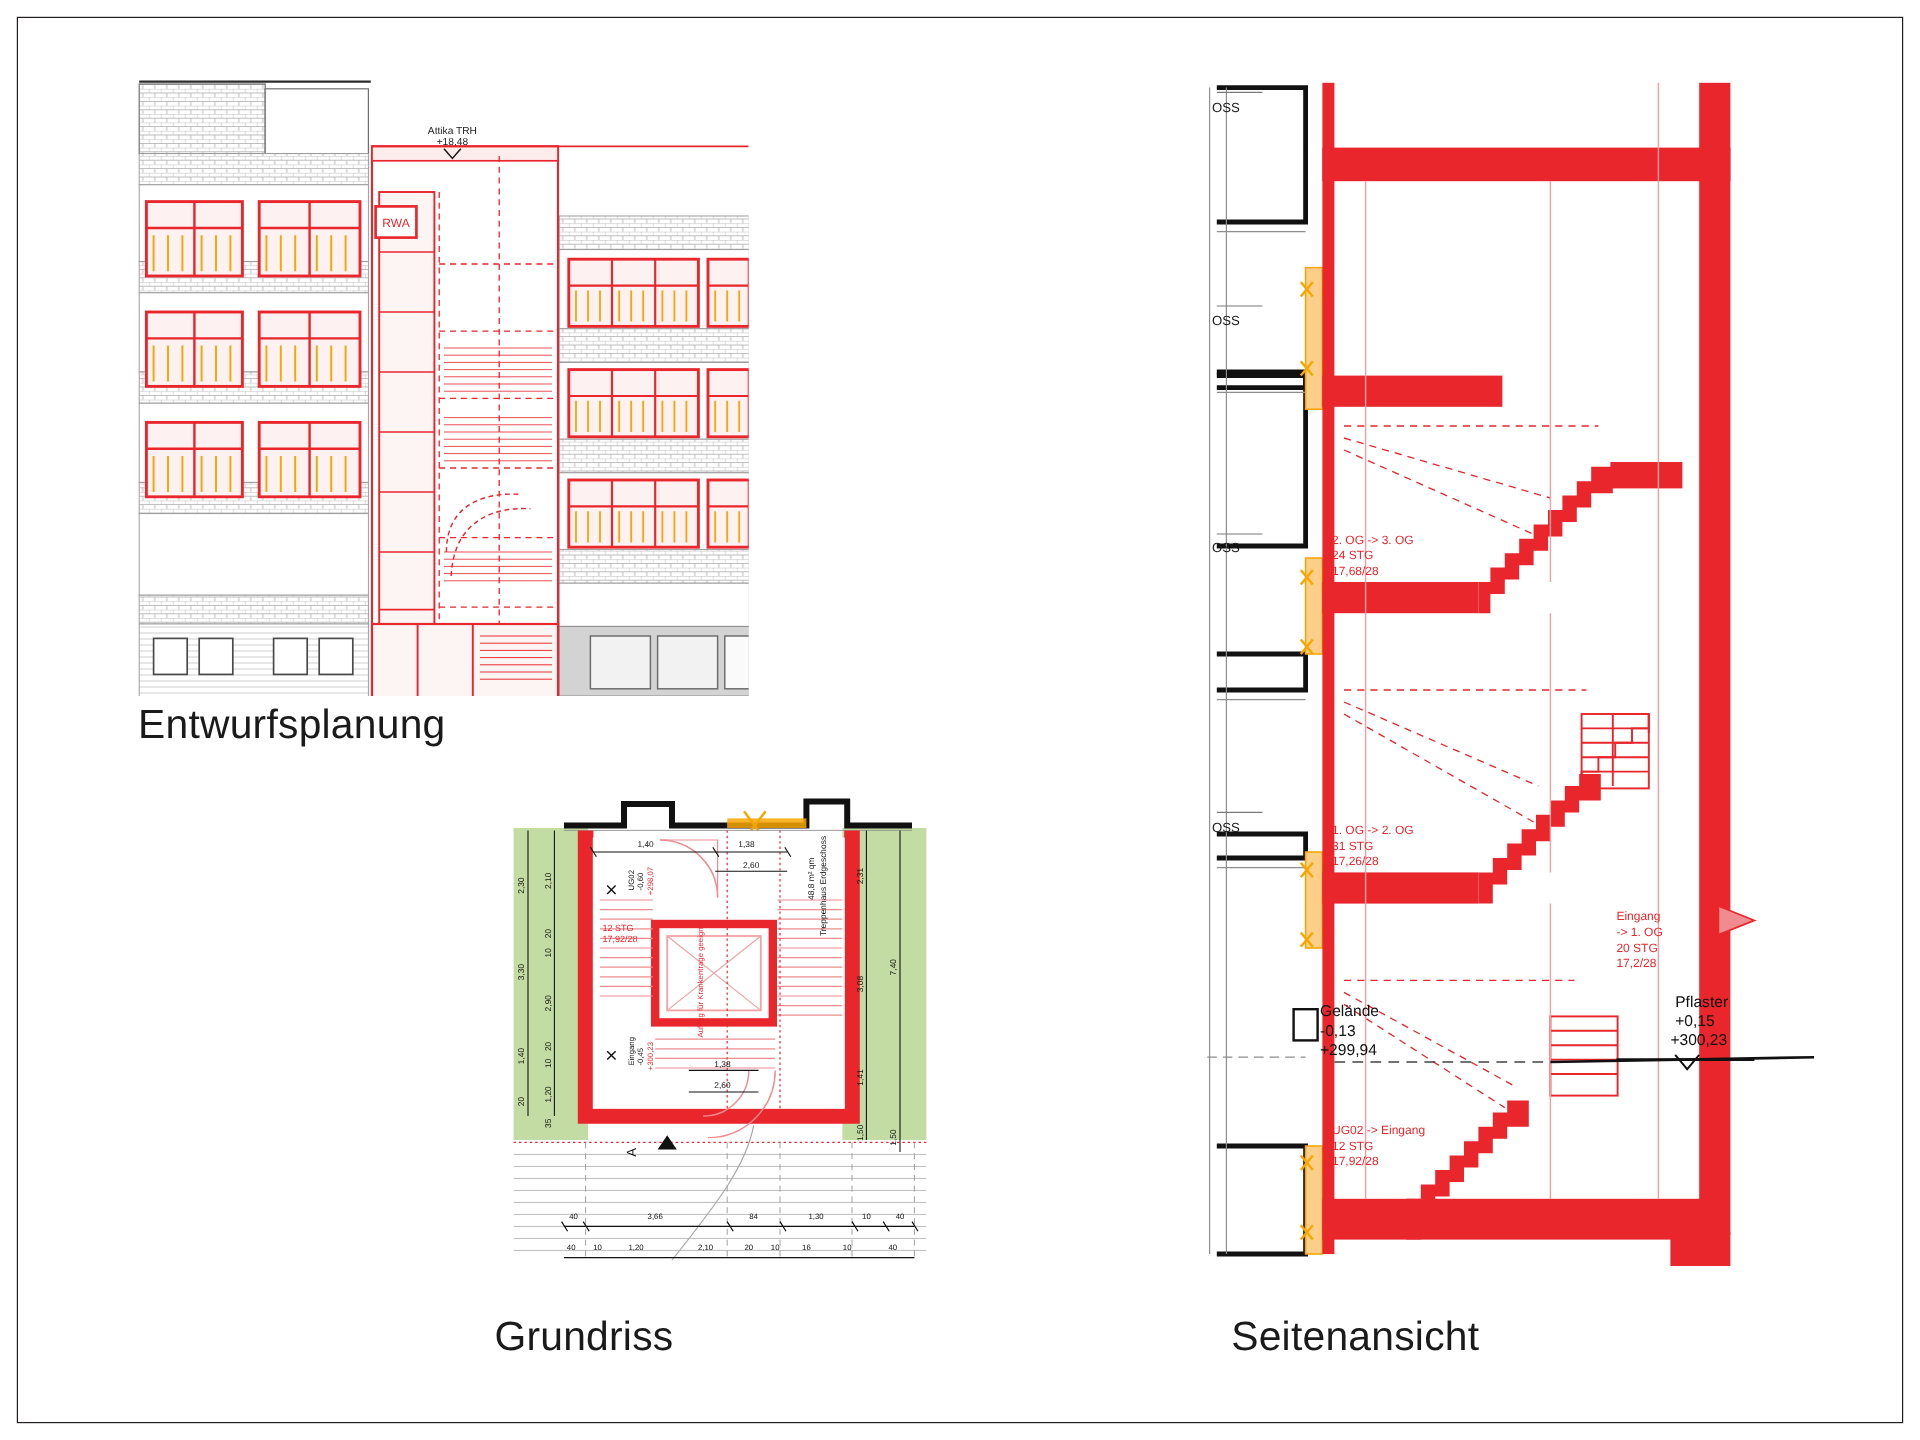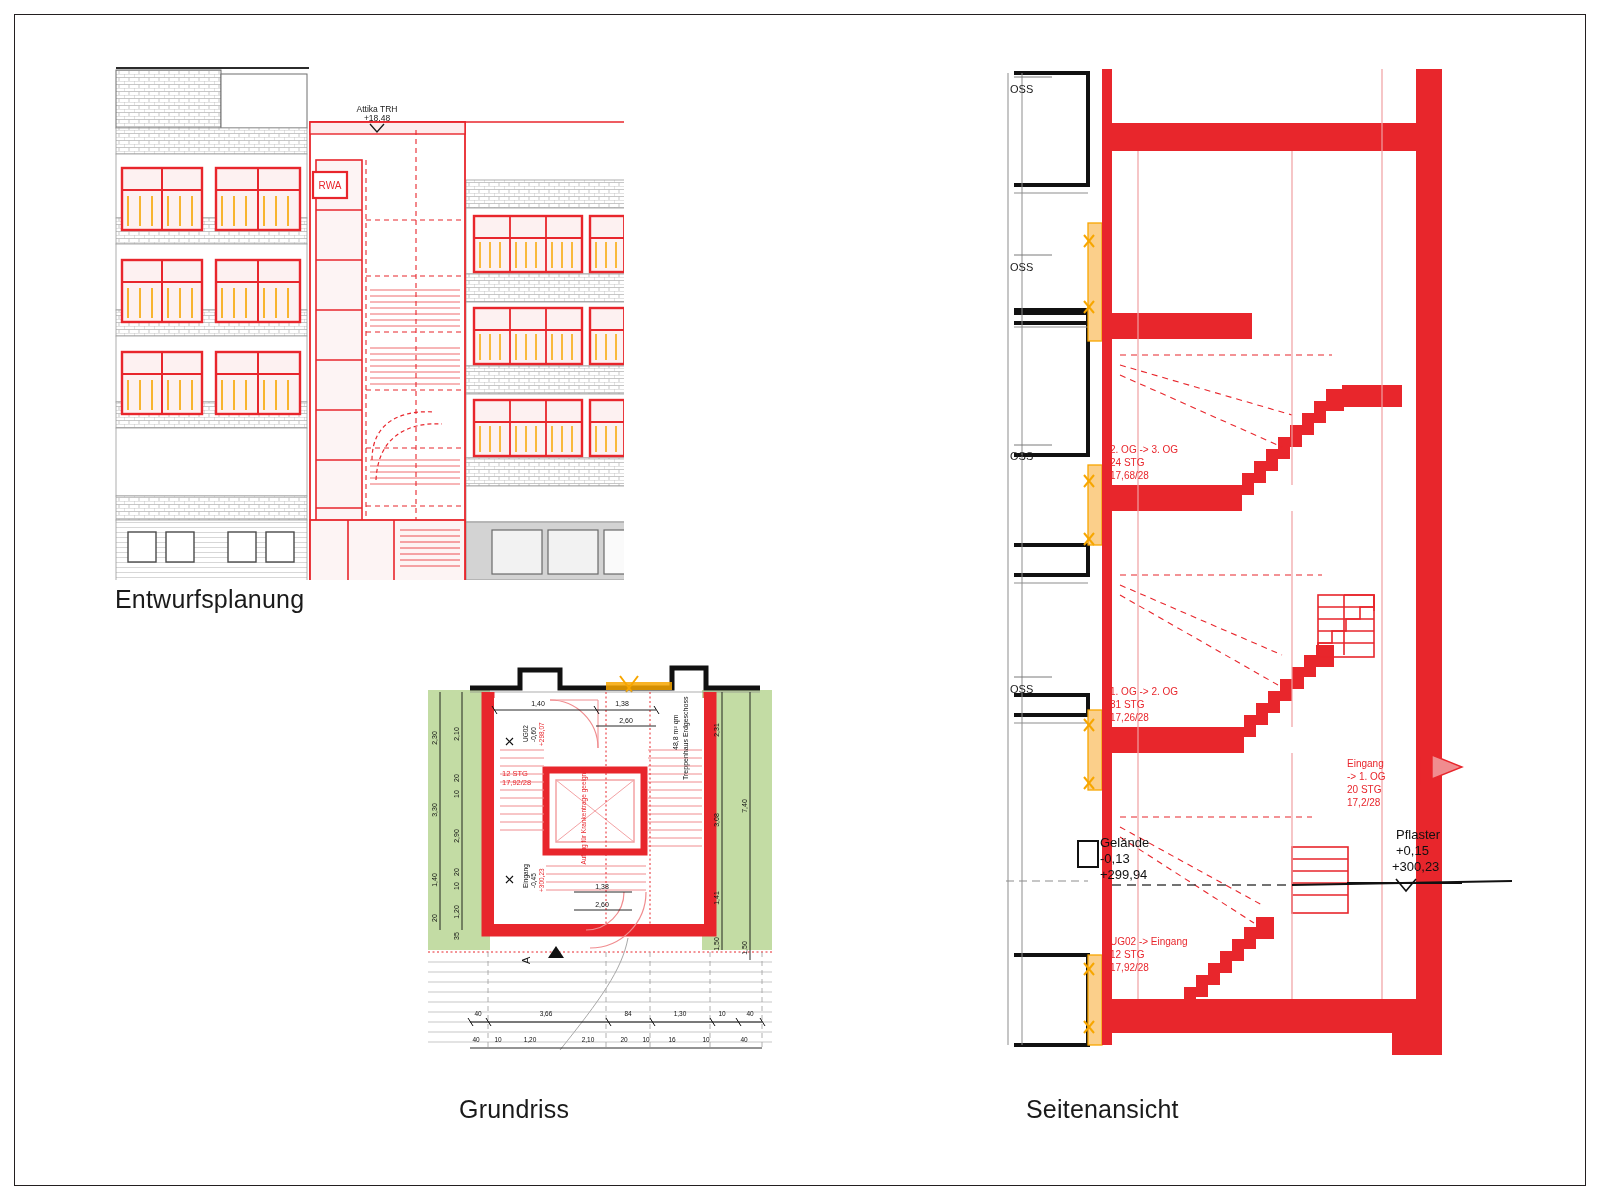--- a/index.html
+++ b/index.html
@@ -20,27 +20,27 @@
     left: 14px;
     top: 14px;
     width: 1572px;
     height: 1172px;
     border: 1px solid #231f20;
     box-sizing: border-box;
   }
   .caption {
     position: absolute;
     font-family: "Liberation Sans", sans-serif;
-    font-size: 25px;
+    font-size: 34px;
     color: #1a1a1a;
     letter-spacing: 0.2px;
     white-space: nowrap;
   }
   #cap-elev { left: 115px; top: 585px; }
-  #cap-plan { left: 412px; top: 1095px; margin-left: 47px; }
+  #cap-plan { left: 412px; top: 1095px; }
   #cap-sect { left: 1026px; top: 1095px; }
 
   .panel { position: absolute; overflow: hidden; }
   #panel-elev { left: 104px; top: 60px; width: 520px; height: 520px; }
   #panel-plan { left: 410px; top: 630px; width: 400px; height: 430px; }
   #panel-sect { left: 992px; top: 55px; width: 520px; height: 1000px; }
 
   svg { display: block; }
   .tiny { font-family: "Liberation Sans", sans-serif; }
 </style>

